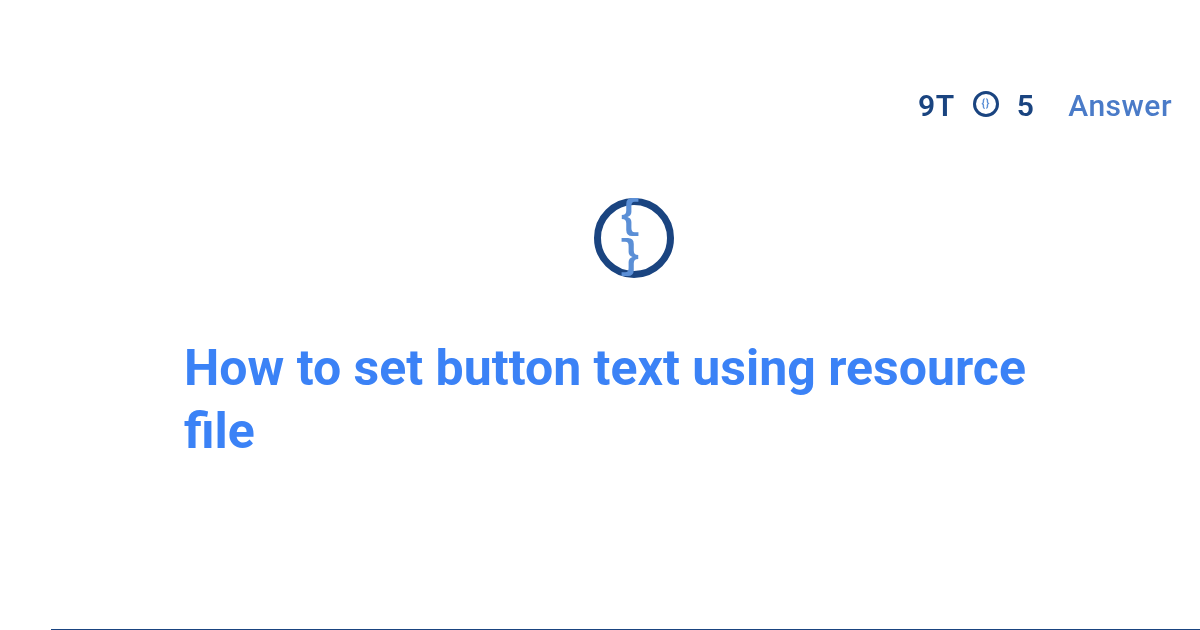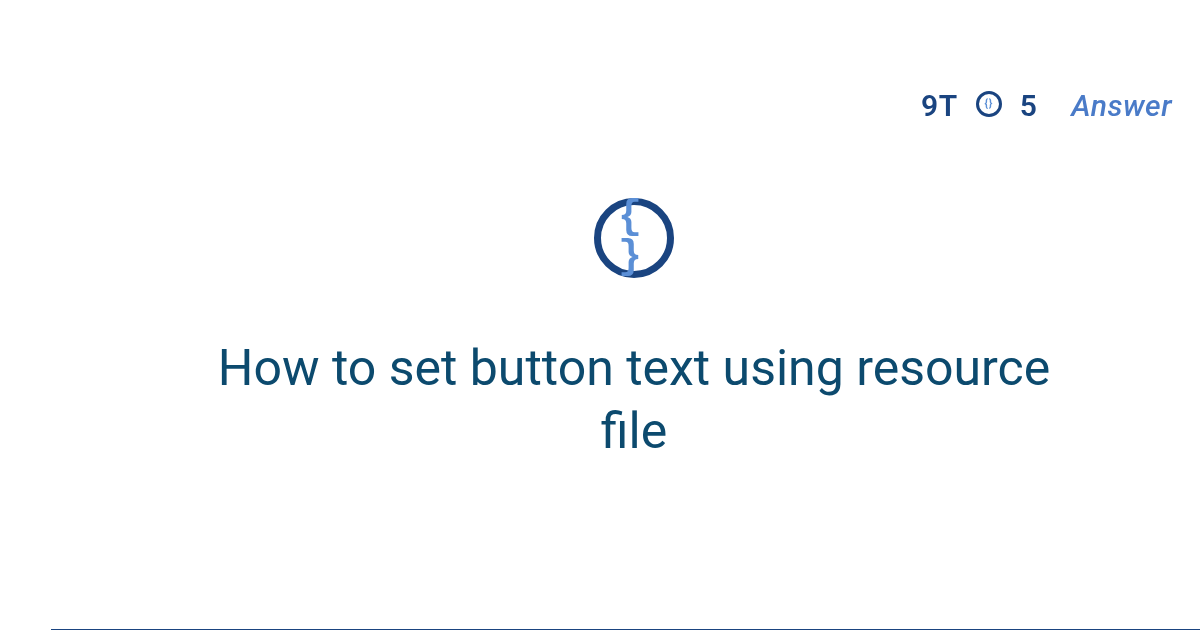--- a/index.html
+++ b/index.html
@@ -46,21 +46,20 @@
       color: #5b8fd6;
       font-weight: 700;
       line-height: 1;
     }
     .logo-5 {
       color: #1a4480;
     }
     .logo-answer {
       color: #4a7bc8;
       font-weight: 500;
-      font-style: italic;
     }
     .center-content {
       position: absolute;
       top: 130px;
       left: 0;
       right: 0;
       display: flex;
       flex-direction: column;
       align-items: center;
     }
@@ -77,23 +76,22 @@
     .braces {
       font-size: 40px;
       font-weight: 700;
       color: #5b8fd6;
       font-family: "Courier New", monospace;
       letter-spacing: -4px;
       line-height: 1;
     }
     .title {
       font-size: 50px;
-      font-weight: 400;
-      color: #0c4a6e;
-      text-align: center;
+      font-weight: 700;
+      color: #3b82f6;
       line-height: 1.25;
       max-width: 980px;
       padding: 0 40px;
     }
     .bottom-bar {
       position: absolute;
       bottom: 0;
       left: 0;
       right: 0;
       height: 18px;

